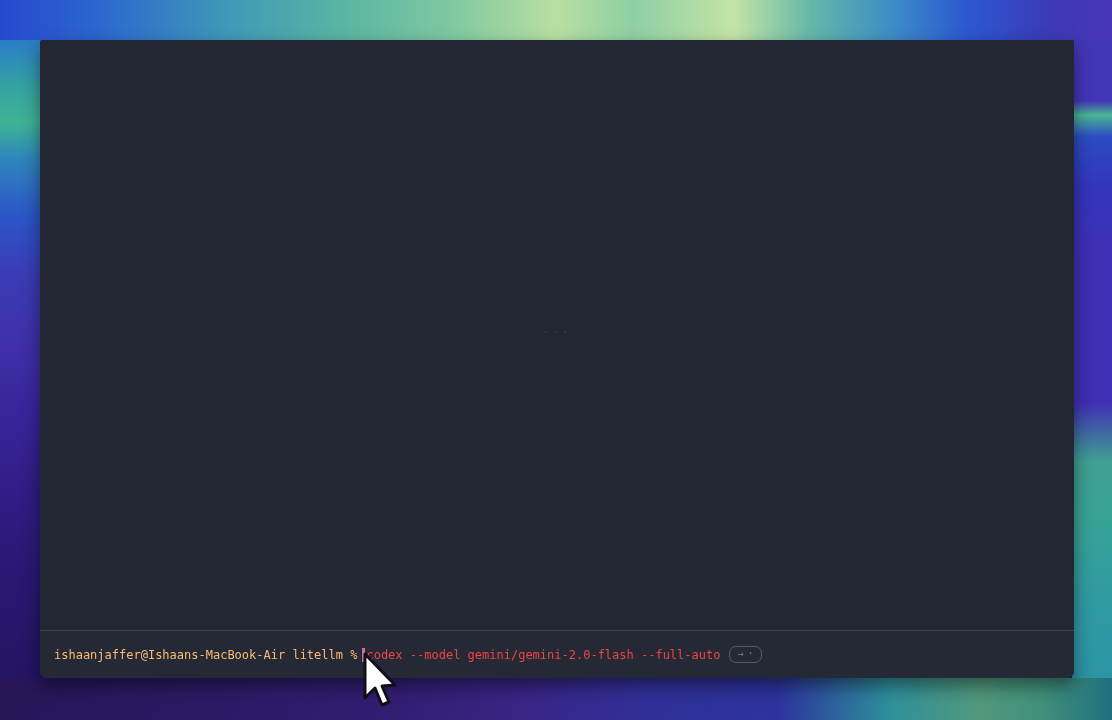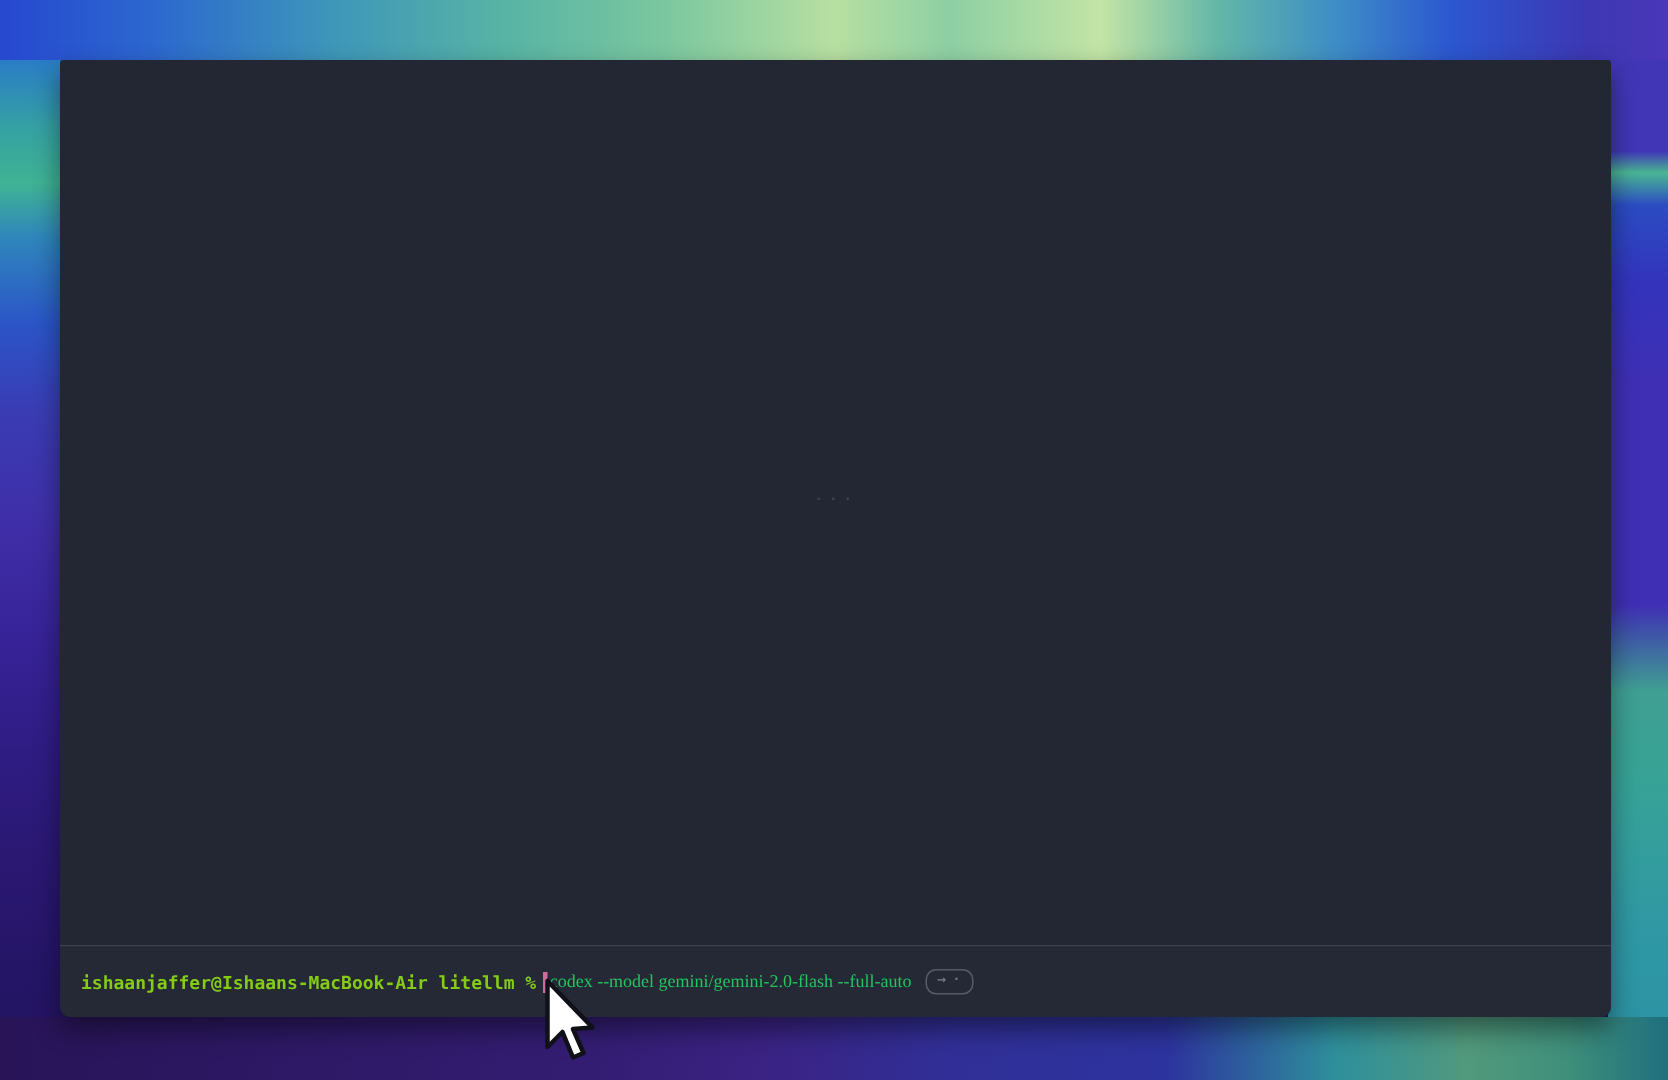--- a/index.html
+++ b/index.html
@@ -75,33 +75,32 @@
     flex: 0 0 47px;
     background: #252935;
     border-radius: 0 0 7px 7px;
     display: flex;
     align-items: center;
     padding-left: 14px;
     font-size: 12px;
     white-space: pre;
   }
   .prompt-text {
-    color: #84cc16;
-    font-weight: bold;
+    color: #fdba74;
+    font-weight: normal;
   }
   .caret {
     display: inline-block;
     width: 3px; height: 14px;
     background: #cf6b9c;
     vertical-align: text-bottom;
     margin: 0 1px 0 5px;
   }
   .suggestion {
-    color: #22c55e;
-    font-family: Liberation Serif, serif;
+    color: #ef4444;
   }
   .hint-pill {
     display: inline-flex;
     align-items: center;
     gap: 4px;
     margin-left: 9px;
     padding: 0px 7px 1px 7px;
     border: 1px solid #565d6a;
     border-radius: 7px;
     color: #7b828f;

